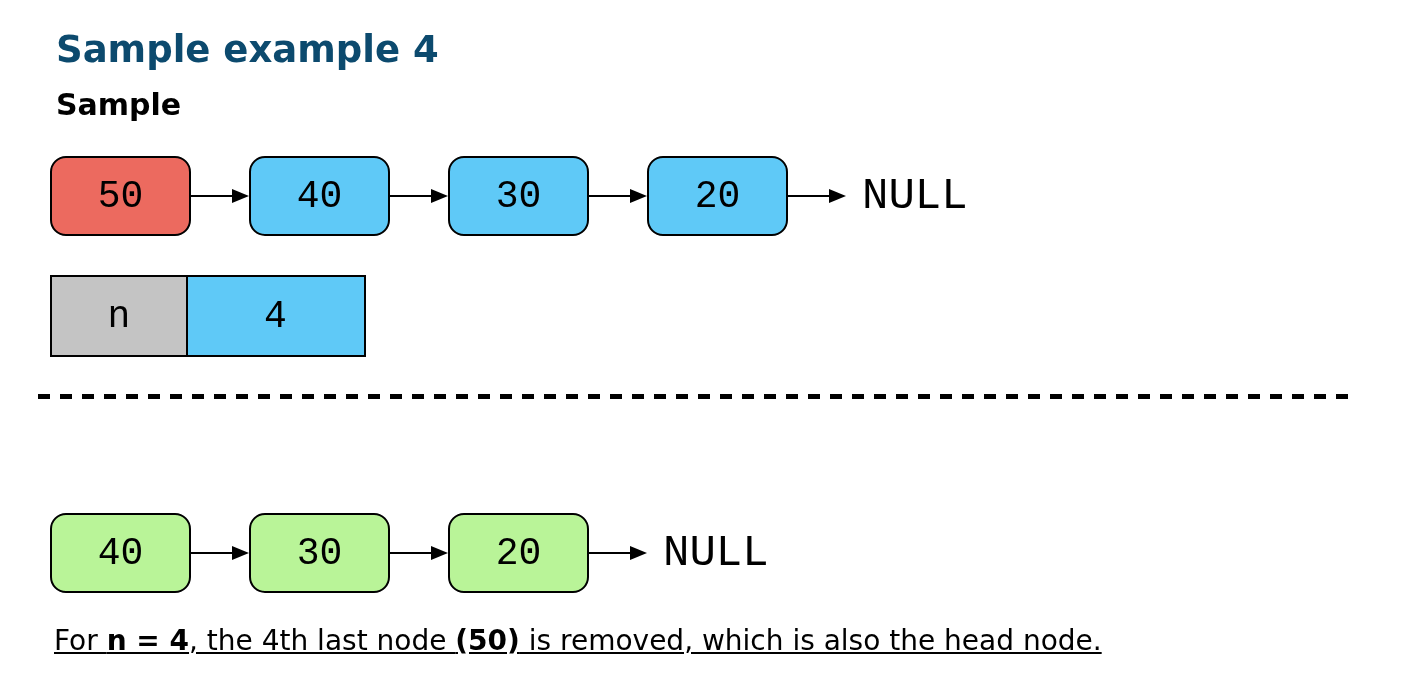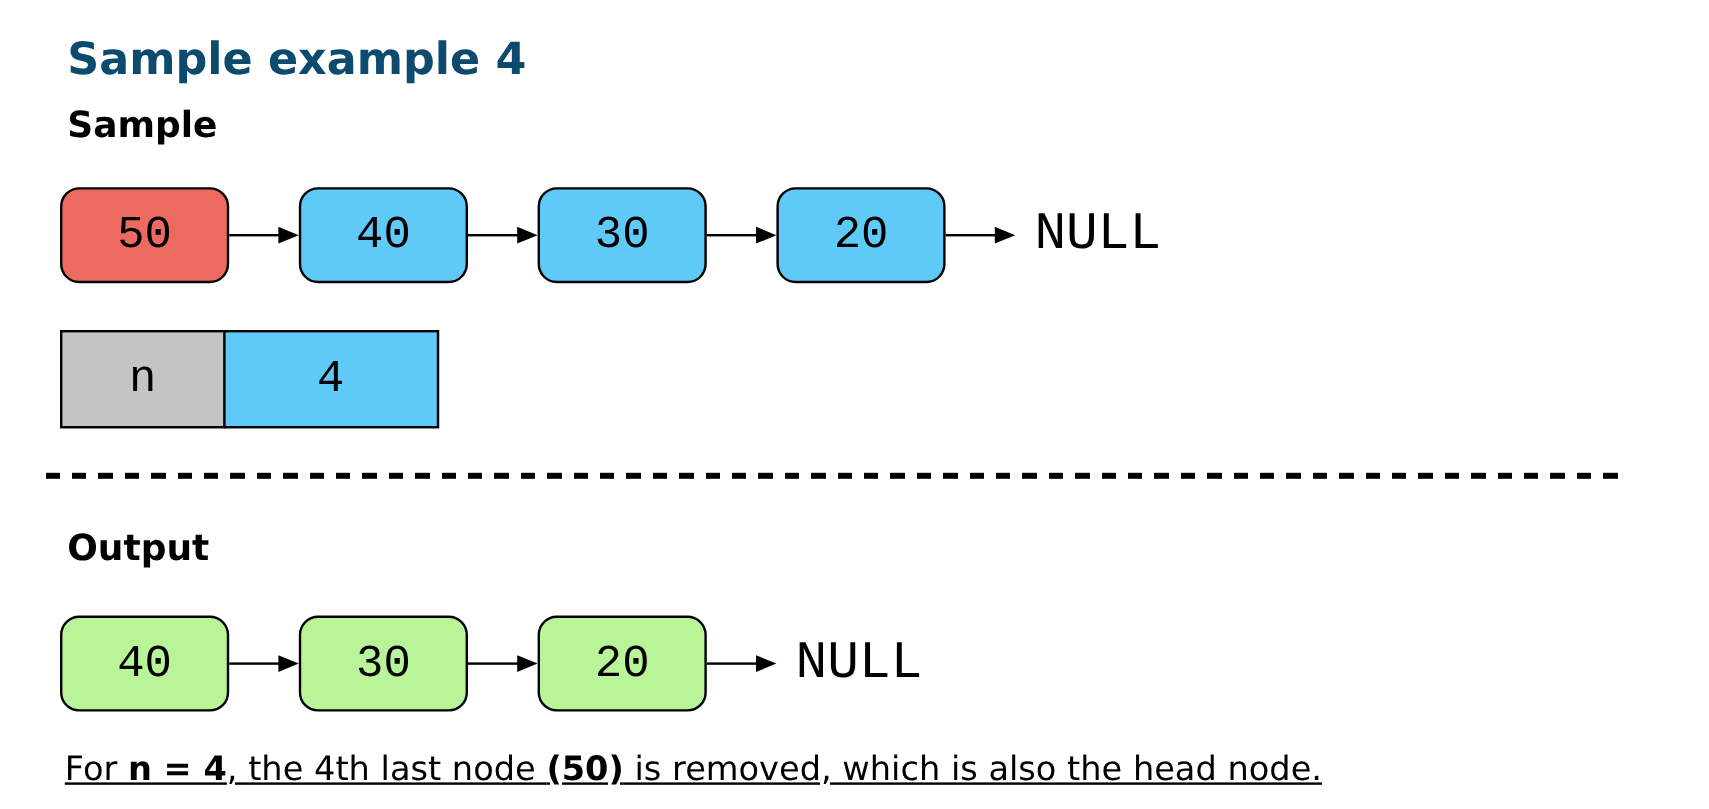--- a/index.html
+++ b/index.html
@@ -172,21 +172,20 @@
     <span class="null-label">NULL</span>
   </div>
 
   <div class="nbox">
     <div class="nbox-cell nbox-label" style="background: rgb(196, 196, 196);">n</div>
     <div class="nbox-cell nbox-value" style="background: rgb(95, 201, 247);">4</div>
   </div>
 
   <div class="divider"></div>
 
-  <h2 class="heading heading-output">Output</h2>
 
   <div class="row row-output">
     <div class="node" style="background: rgb(185, 244, 152);">
         <span>40</span>
       </div>
     <div class="arrow"></div>
     <div class="node" style="background: rgb(185, 244, 152);">
         <span>30</span>
       </div>
     <div class="arrow"></div>

